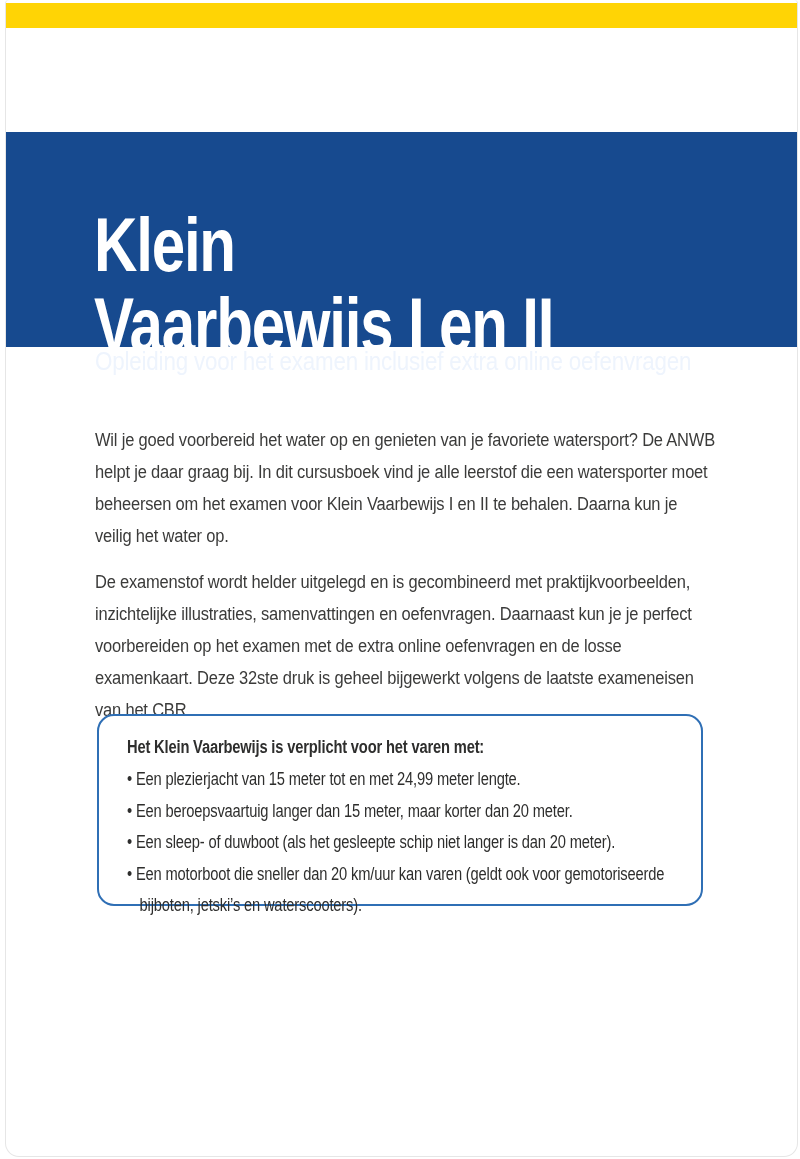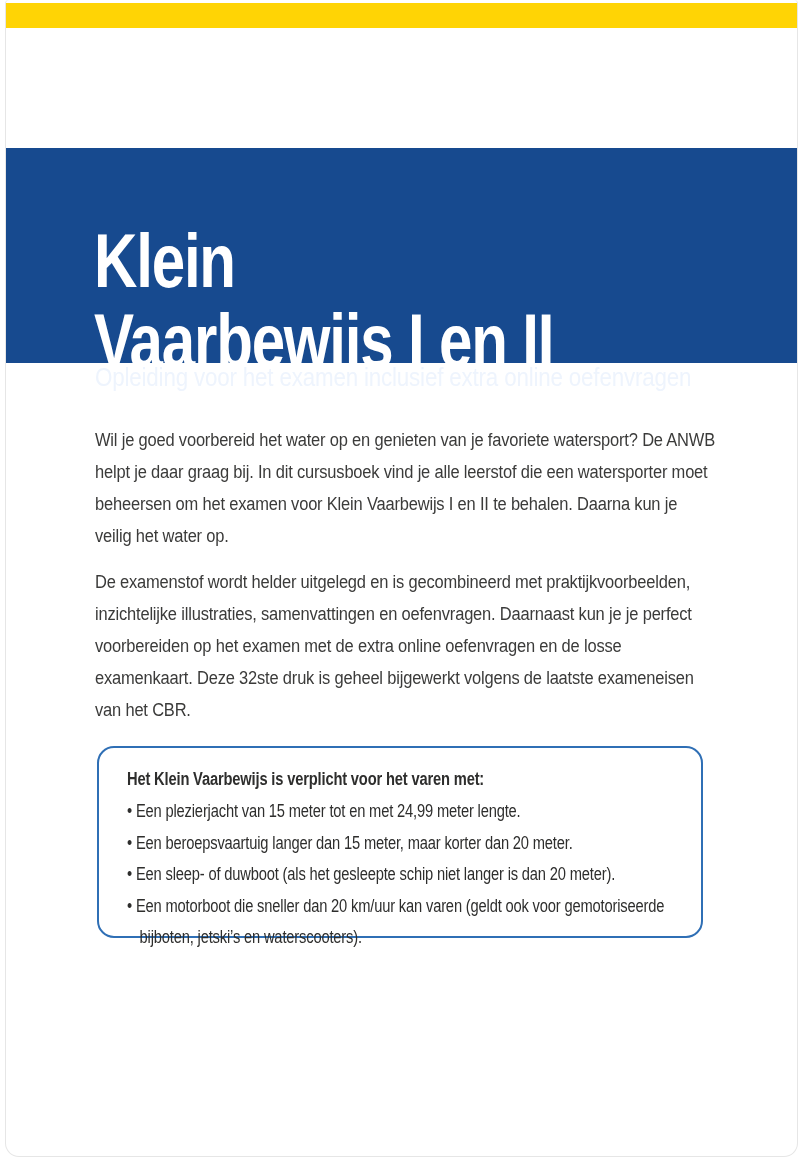--- a/index.html
+++ b/index.html
@@ -7,41 +7,41 @@
          font-family:"Liberation Sans","DejaVu Sans",sans-serif;
          -webkit-font-smoothing:antialiased; }
 
   .sheet { position:absolute; left:5px; top:0; right:2px; bottom:2px;
            border:1px solid #e6e6e6; border-top:none;
            border-radius:4px 4px 14px 14px; background:#fff; }
 
   .yellow-bar { position:absolute; left:6px; right:3px; top:3px; height:25px;
                 background:var(--accent-yellow,#FFD405); }
 
-  .blue-band { position:absolute; left:6px; right:3px; top:148px; height:215px;
+  .blue-band { position:absolute; left:6px; right:3px; top:132px; height:215px;
                background:var(--band-blue,#174A8F); }
 
   .book-title { position:absolute; left:88px; top:22px; color:#ffffff;
                 font-size:76px; line-height:80px; font-weight:bold;
                 letter-spacing:-1.5px; transform:scaleX(.79);
                 transform-origin:left top; white-space:nowrap; }
   .book-subtitle { position:absolute; left:89px; top:188px; color:#eef4fd;
                    font-size:26px; line-height:30px; font-weight:normal;
                    letter-spacing:-0.2px; transform:scaleX(.86);
                    transform-origin:left top; white-space:nowrap; }
 
   .para { position:absolute; left:95px; width:678px; color:var(--body-text,#3B3B3A);
           font-size:18px; line-height:32px; letter-spacing:-0.2px;
           transform:scaleX(.915); transform-origin:left top; }
   .para-intro   { top:406px; }
   .para-details { top:548px; }
 
   .req-box { position:absolute; left:97px; top:714px; width:606px; height:192px;
              border:2.5px solid var(--box-border,#2F6FB5); border-radius:17px;
-             box-sizing:border-box; background:#fff;margin-top:32px; }
+             box-sizing:border-box; background:#fff; }
   .req-inner { position:absolute; left:28px; top:16px; width:666px;
                transform:scaleX(.84); transform-origin:left top;
                color:#2e2e2d; font-size:17.5px; letter-spacing:-0.2px; }
   .req-title { font-weight:bold; line-height:30px; margin:0 0 2px 0; }
   .req-list { list-style:none; margin:0; padding:0; }
   .req-list li { line-height:31.5px; padding-left:15px; text-indent:-15px; }
   .req-list li .dot { display:inline; }
 
   .footer-area { position:absolute; left:0; top:985px; width:800px; height:150px; }
 </style>

